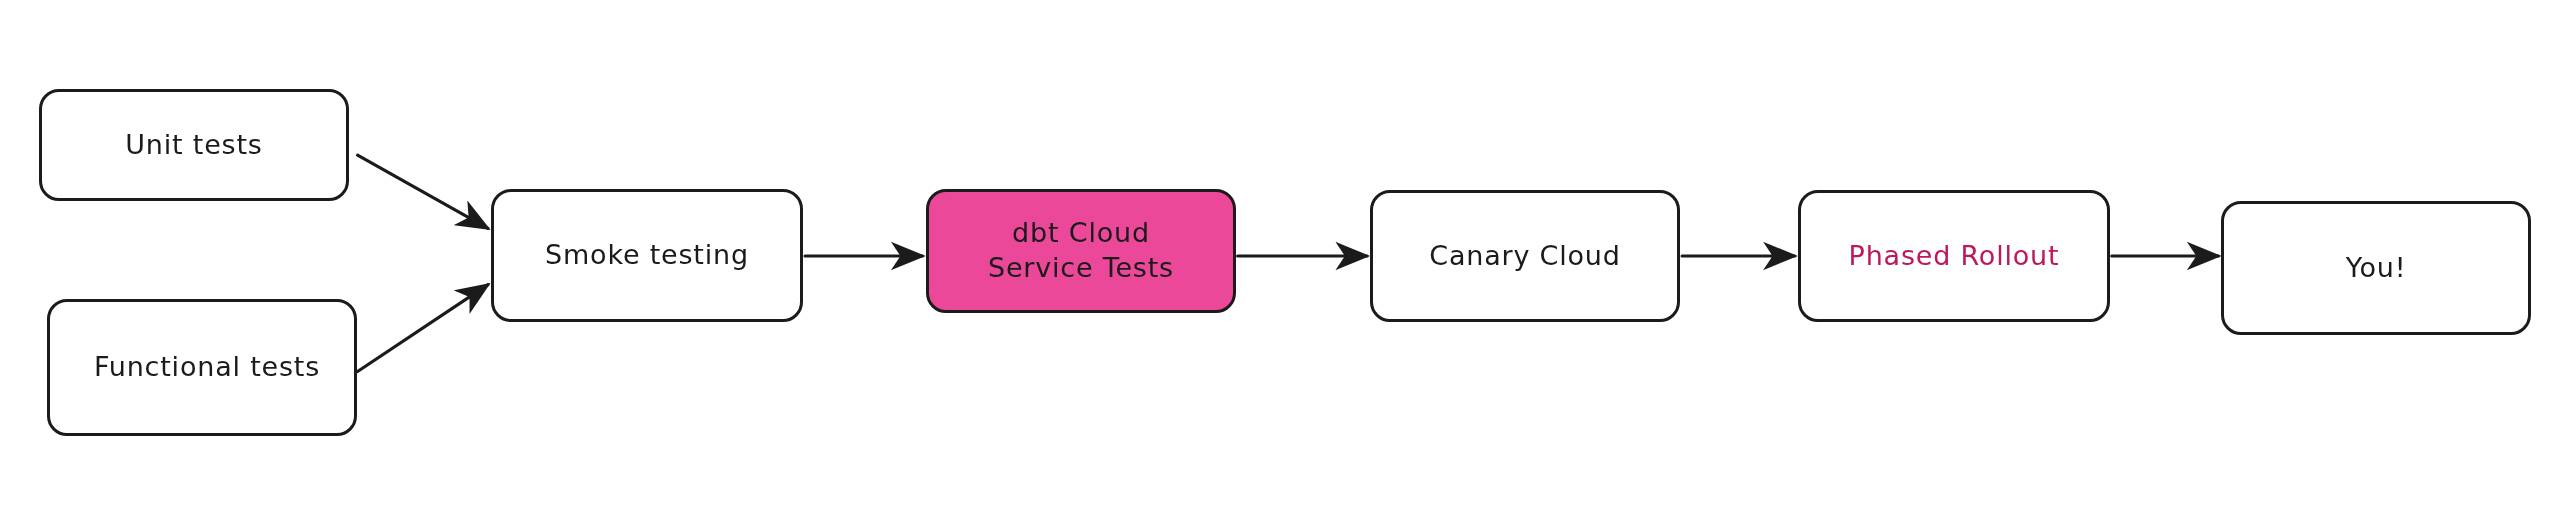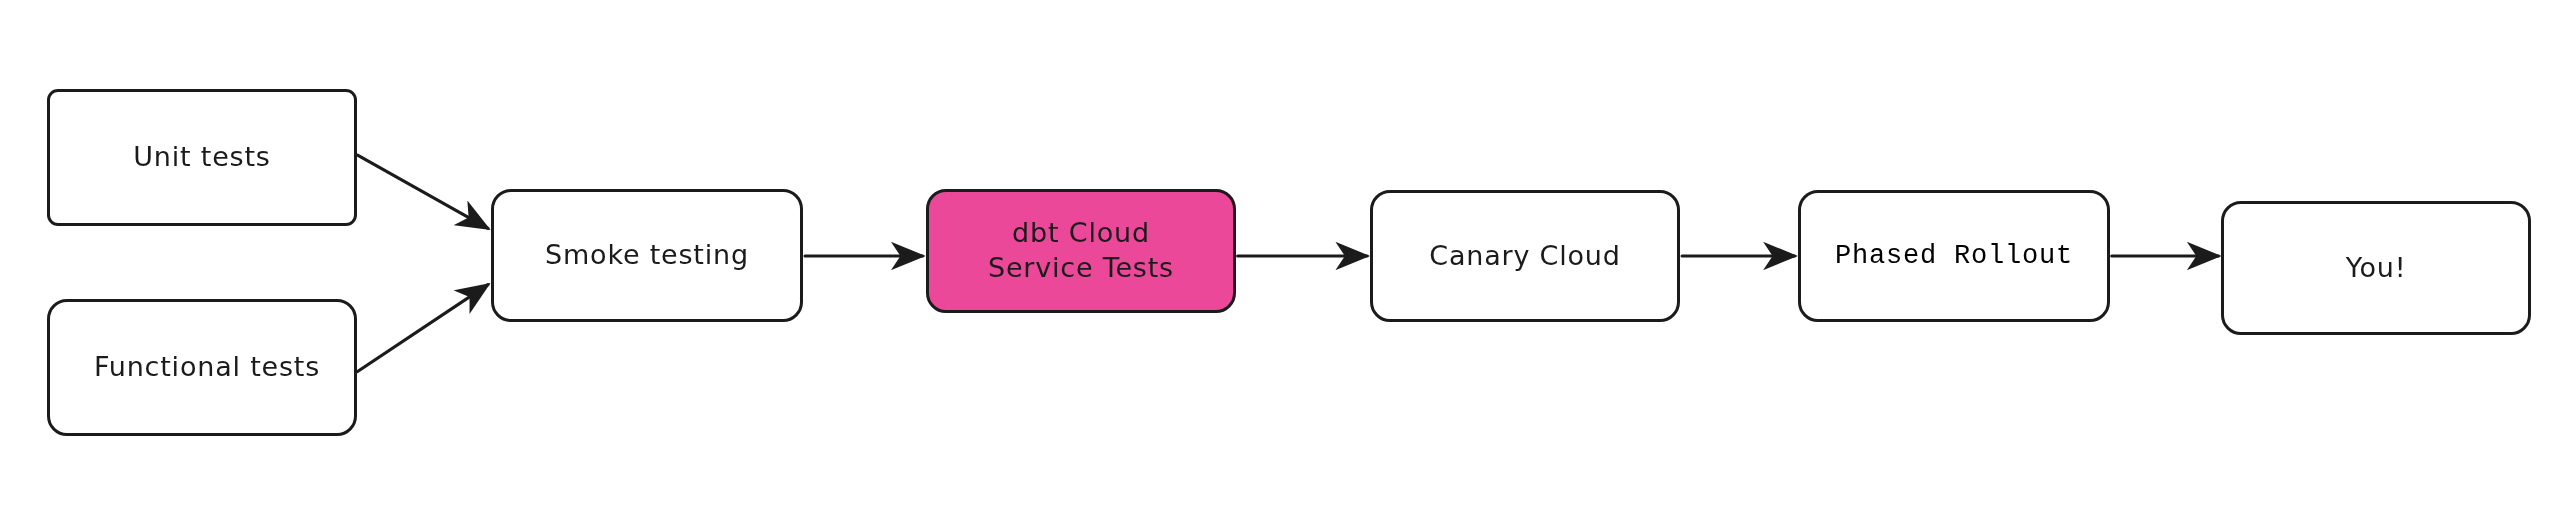--- a/index.html
+++ b/index.html
@@ -60,21 +60,21 @@
     <g id="edge-paths" stroke="#1b1b1b" stroke-width="3.2" fill="none" stroke-linecap="round">
         <line x1="362" y1="157" x2="494" y2="231" marker-end="url(#arrowhead)"></line>
         <line x1="362" y1="376" x2="494" y2="288" marker-end="url(#arrowhead)"></line>
         <line x1="815" y1="259" x2="934" y2="259" marker-end="url(#arrowhead)"></line>
         <line x1="1253" y1="259" x2="1384" y2="259" marker-end="url(#arrowhead)"></line>
         <line x1="1703" y1="259" x2="1817" y2="259" marker-end="url(#arrowhead)"></line>
         <line x1="2138" y1="259" x2="2246" y2="259" marker-end="url(#arrowhead)"></line>
       </g>
   </svg>
 
-  <div class="node" style="left: 47px; top: 89px; width: 310px; height: 137px; border-color: rgb(27, 27, 27); background: rgb(255, 255, 255); border-radius: 11px;">
+  <div class="node" style="left: 39px; top: 89px; width: 310px; height: 112px; border-color: rgb(27, 27, 27); background: rgb(255, 255, 255);">
     <span class="node-label" style="color: rgb(27, 27, 27);">Unit tests</span>
   </div>
 
   <div class="node" style="left: 47px; top: 299px; width: 310px; height: 137px; border-color: rgb(27, 27, 27); background: rgb(255, 255, 255); padding-left: 10px;">
     <span class="node-label" style="color: rgb(27, 27, 27);">Functional tests</span>
   </div>
 
   <div class="node" style="left: 491px; top: 189px; width: 312px; height: 133px; border-color: rgb(27, 27, 27); background: rgb(255, 255, 255);">
     <span class="node-label" style="color: rgb(27, 27, 27); text-align: center;">Smoke testing</span>
   </div>
@@ -82,21 +82,21 @@
   <div class="node" style="left: 926px; top: 189px; width: 310px; height: 124px; border-color: rgb(27, 27, 27); background: #ec4899;">
     <span class="node-label" style="color: rgb(27, 27, 27);">dbt Cloud
 Service Tests</span>
   </div>
 
   <div class="node" style="left: 1370px; top: 190px; width: 310px; height: 132px; border-color: rgb(27, 27, 27); background: rgb(255, 255, 255);">
     <span class="node-label" style="color: rgb(27, 27, 27);">Canary Cloud</span>
   </div>
 
   <div class="node" style="left: 1798px; top: 190px; width: 312px; height: 132px; border-color: rgb(27, 27, 27); background: rgb(255, 255, 255);">
-    <span class="node-label" style="color: #000000; font-family: Liberation Mono, monospace;">Phased Rollout</span>
+    <span class="node-label" style="color: #be185d;">Phased Rollout</span>
   </div>
 
   <div class="node" style="left: 2221px; top: 192px; width: 310px; height: 134px; border-color: rgb(27, 27, 27); background: rgb(255, 255, 255); margin-top: 9px;">
     <span class="node-label" style="color: rgb(27, 27, 27);">You!</span>
   </div>
 
 </div>
 
 
 </body></html>

